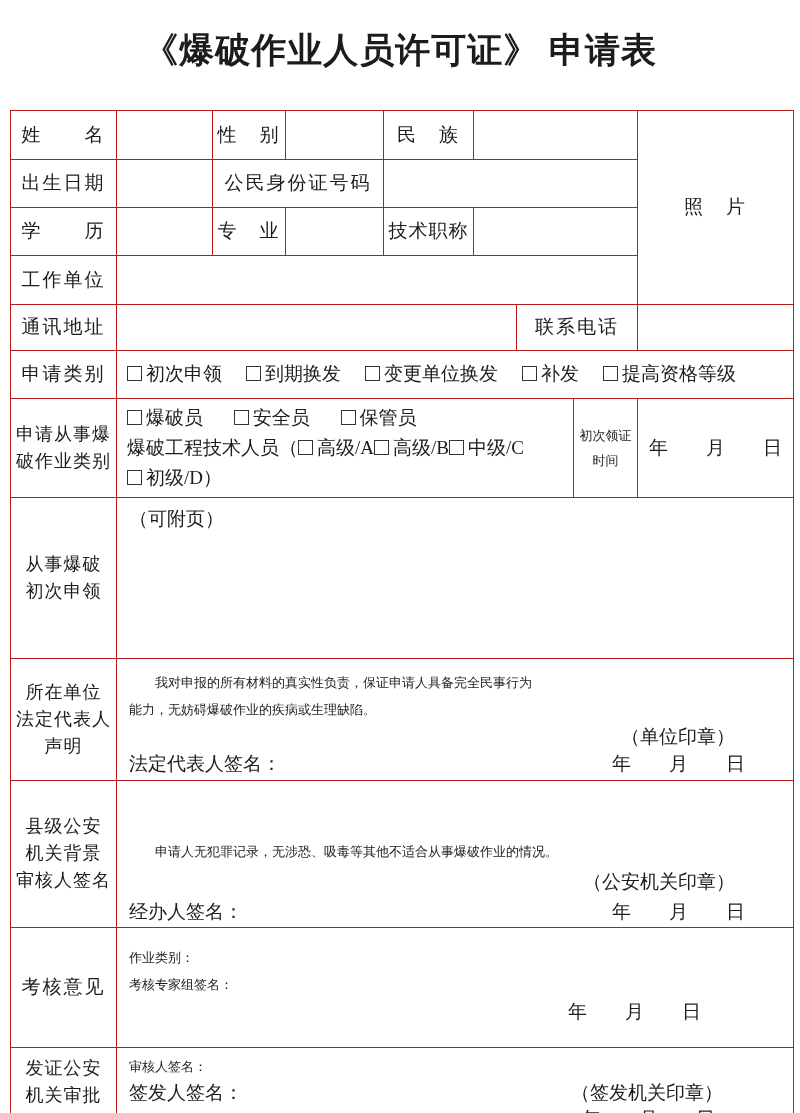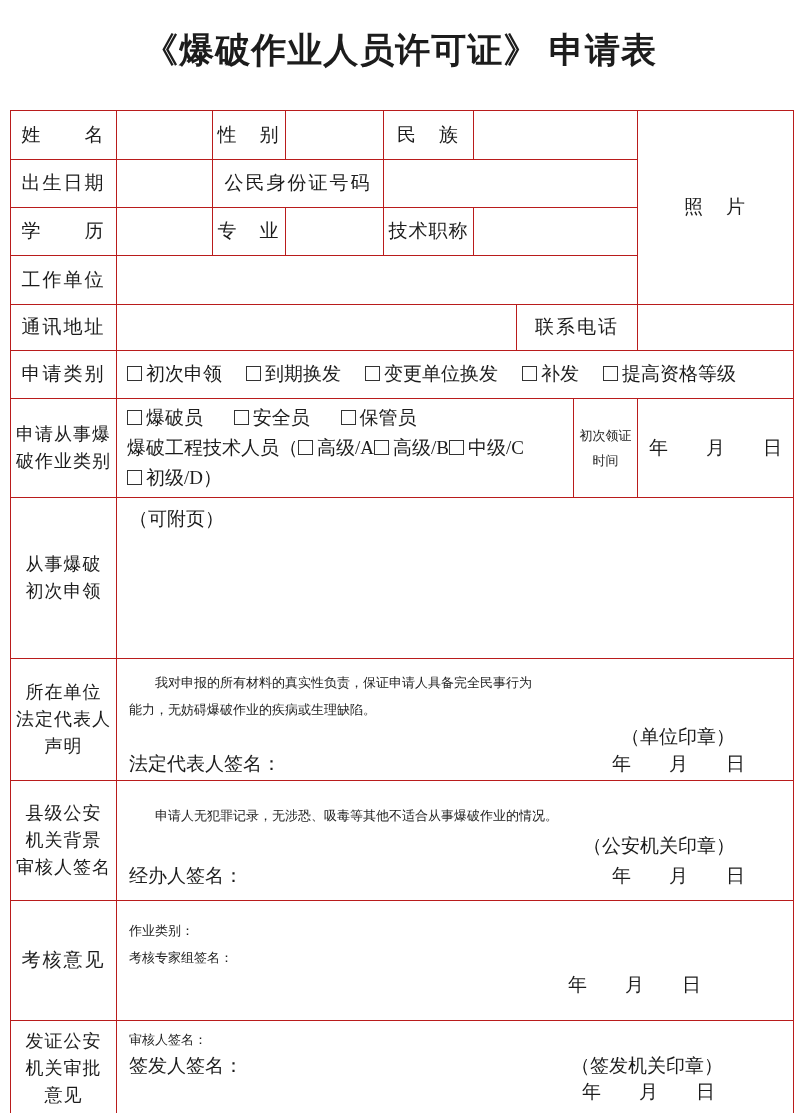--- a/index.html
+++ b/index.html
@@ -45,21 +45,21 @@
   .pad{padding:8px 12px;}
   .para{font-size:13px;line-height:27px;padding:0 6px 0 12px;}
   .indent{text-indent:2em;}
   .seal-line{text-align:right;font-size:19px;line-height:27px;padding-right:58px;}
   .sign-row{display:flex;justify-content:space-between;font-size:19px;line-height:27px;
             padding:0 48px 0 12px;}
   .date-right{text-align:right;font-size:19px;line-height:27px;padding-right:92px;}
   .note{font-size:19px;}
   .decl{padding-top:10px;}
   .bg{padding-top:20px;}
-  .bg .para{line-height:30px;}
+  .bg .para{line-height:30px;margin-top:36px;}
   .bg .seal-line{line-height:30px;}
   .bg .sign-row{line-height:30px;gap:30px;}
   .assess{padding-top:16px;}
   .assess .para{line-height:27px;}
   .appr{padding-top:6px;}
   .appr .para{line-height:26px;}
   .appr .issuer-row{display:flex;justify-content:space-between;font-size:19px;line-height:26px;
                     padding:0 70px 0 12px;}
   .appr .date-right{padding-right:78px;line-height:26px;}
 </style>

